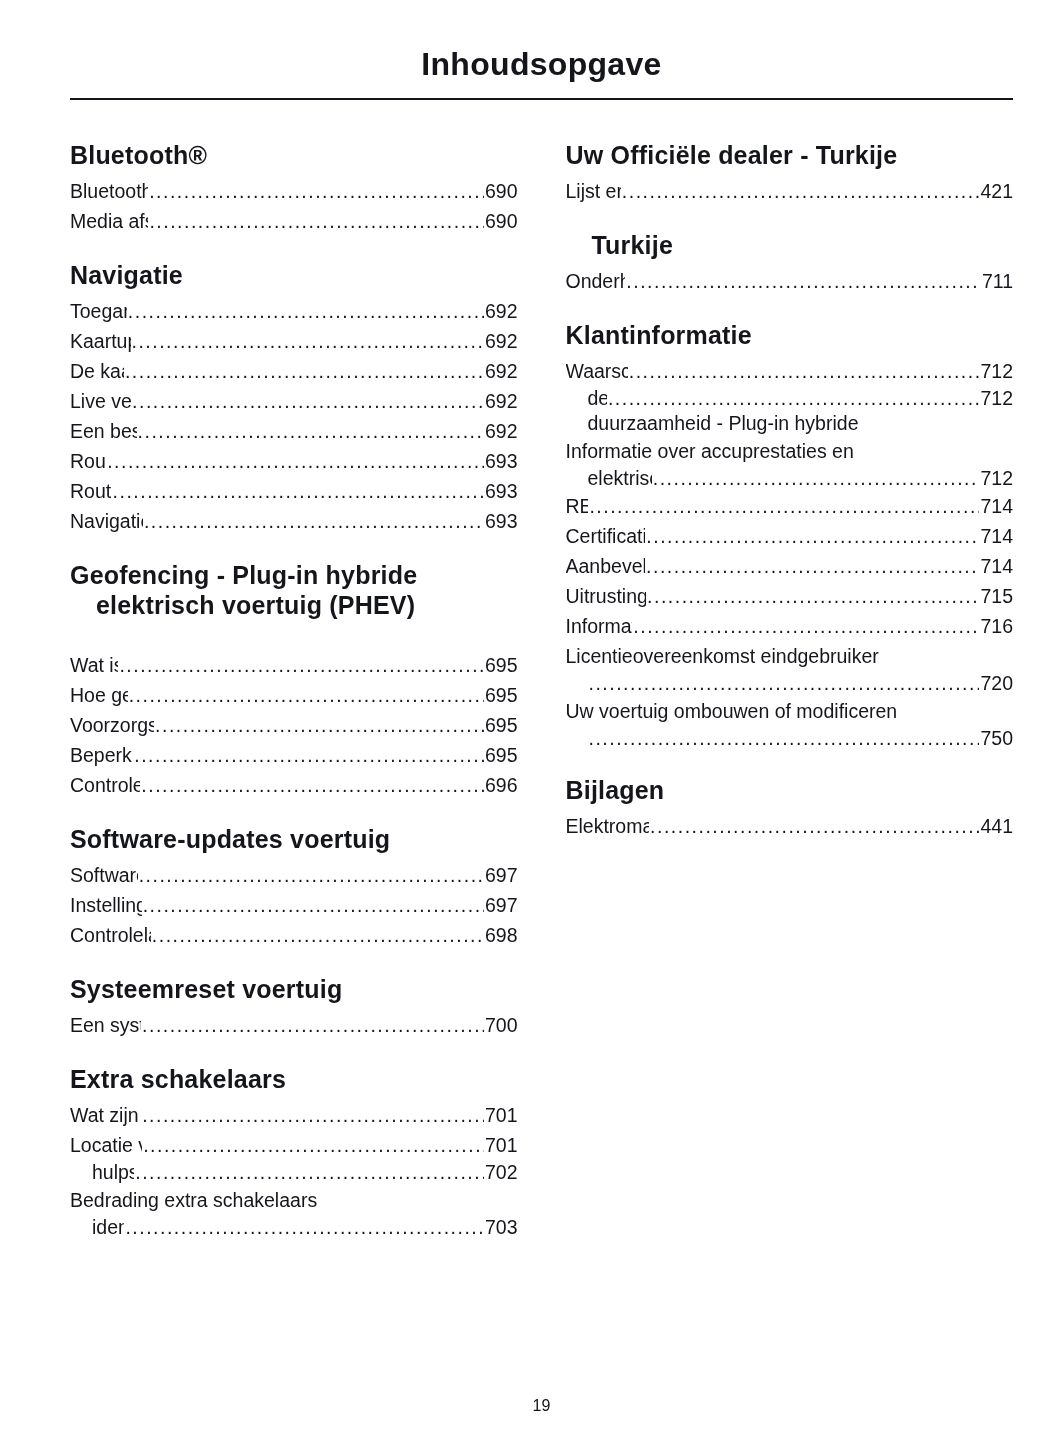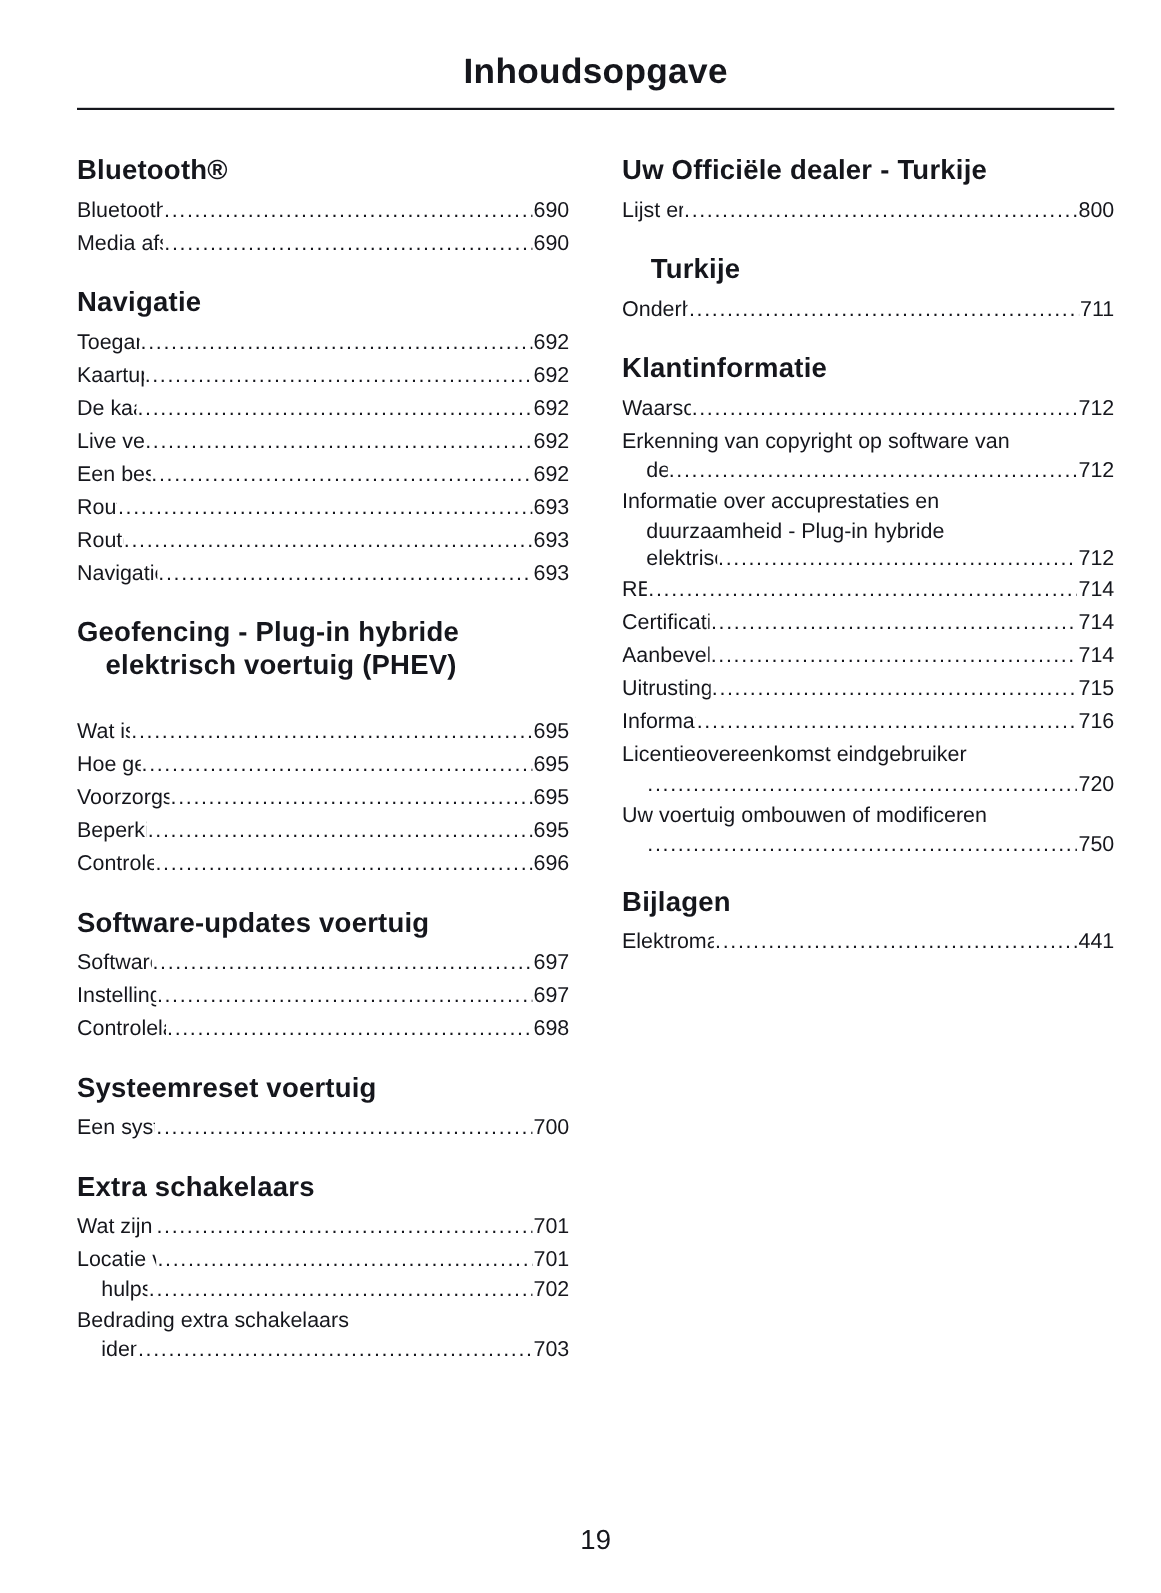--- a/index.html
+++ b/index.html
@@ -65,21 +65,21 @@
     margin: 0 1px;
   }
   .dots::after {
     content: "........................................................................................................................................................................";
   }
   .pg { flex: 0 0 auto; }
 
   .page-number {
     margin-top: auto;
     text-align: center;
-    font-size: 25px;
+    font-size: 16px;
     padding-top: 20px;
   }
 </style>
 </head>
 <body>
 
 <div class="page">
   <h1 class="doc-title">Inhoudsopgave</h1>
   <div class="rule"></div>
   <div class="columns">
@@ -293,21 +293,21 @@
     <div class="col" id="col-right">
         <section class="toc-section">
           <h2 class="toc-heading">
             <div class="heading-line">Uw Officiële dealer - Turkije</div>
           </h2>
           <div class="entries">
             <div class="toc-entry">
               <div class="entry-line leader-row">
                 <span class="label">Lijst erkende dealers</span>
                 <span class="dots"></span>
-                <span class="pg">800</span>
+                <span class="pg">421</span>
               </div>
             </div>
           </div>
         </section>
         <section class="toc-section">
           <h2 class="toc-heading">
             <div class="heading-line cont">Turkije</div>
           </h2>
           <div class="entries">
             <div class="toc-entry">
@@ -325,30 +325,29 @@
           </h2>
           <div class="entries">
             <div class="toc-entry">
               <div class="entry-line leader-row">
                 <span class="label">Waarschuwing kantelen</span>
                 <span class="dots"></span>
                 <span class="pg">712</span>
               </div>
             </div>
             <div class="toc-entry">
-              <div class="entry-line">Erkenning van copyright op software van</div>
               <div class="entry-line cont leader-row">
                 <span class="label">derden</span>
                 <span class="dots"></span>
                 <span class="pg">712</span>
               </div>
             </div>
             <div class="toc-entry">
+              <div class="entry-line cont">duurzaamheid - Plug-in hybride</div>
               <div class="entry-line">Informatie over accuprestaties en</div>
-              <div class="entry-line cont">duurzaamheid - Plug-in hybride</div>
               <div class="entry-line cont leader-row">
                 <span class="label">elektrisch voertuig (PHEV)</span>
                 <span class="dots"></span>
                 <span class="pg">712</span>
               </div>
             </div>
             <div class="toc-entry">
               <div class="entry-line leader-row">
                 <span class="label">REACH</span>
                 <span class="dots"></span>

